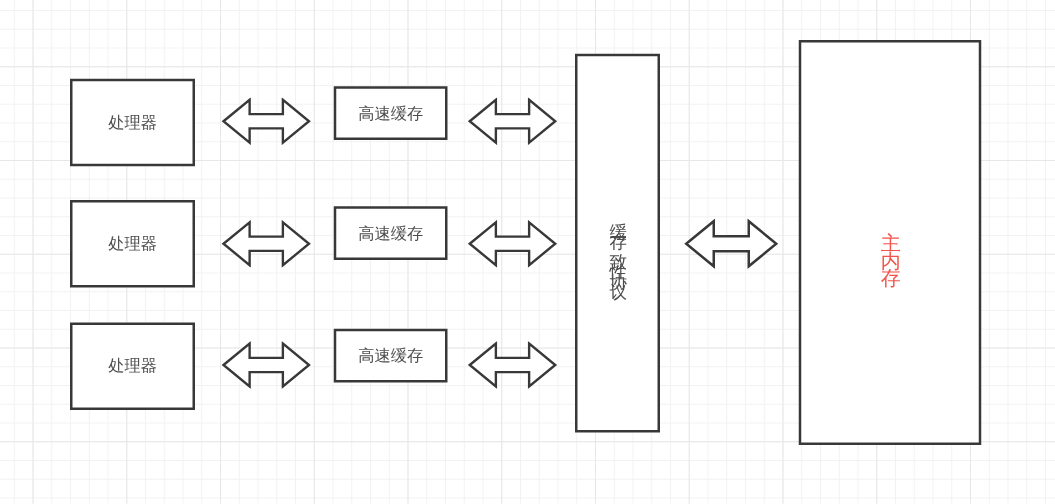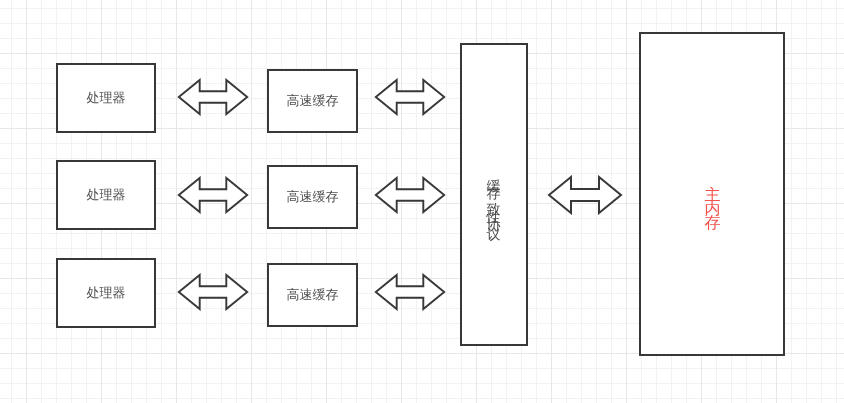--- a/index.html
+++ b/index.html
@@ -25,21 +25,21 @@
     position: absolute;
     box-sizing: border-box;
     background: #ffffff;
     border: 2px solid #383838;
     display: flex;
     align-items: center;
     justify-content: center;
     color: #4d4d4d;
   }
   .node.processor { width: 100px; height: 70px; font-size: 13px; }
-  .node.cache     { width: 91px;  height: 64px; font-size: 13px; }
+  .node.cache     { width: 91px;  height: 43px; font-size: 13px; }
   .node.protocol  { width: 68px;  height: 303px; }
   .node.memory    { width: 146px; height: 324px; }
   .vtext {
     writing-mode: vertical-rl;
     text-orientation: upright;
     font-size: 14px;
     letter-spacing: 8px;
     color: #4d4d4d;
   }
   .vtext.red {

